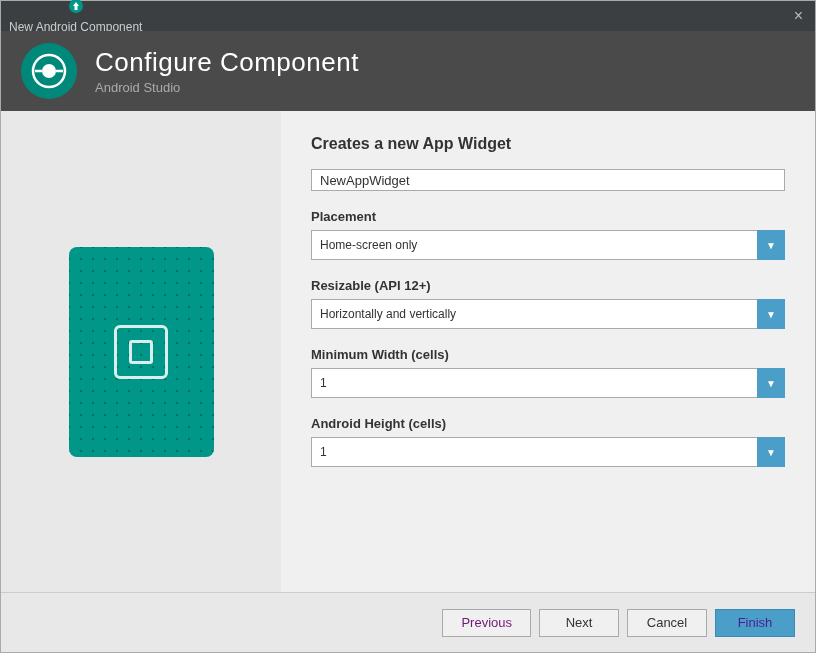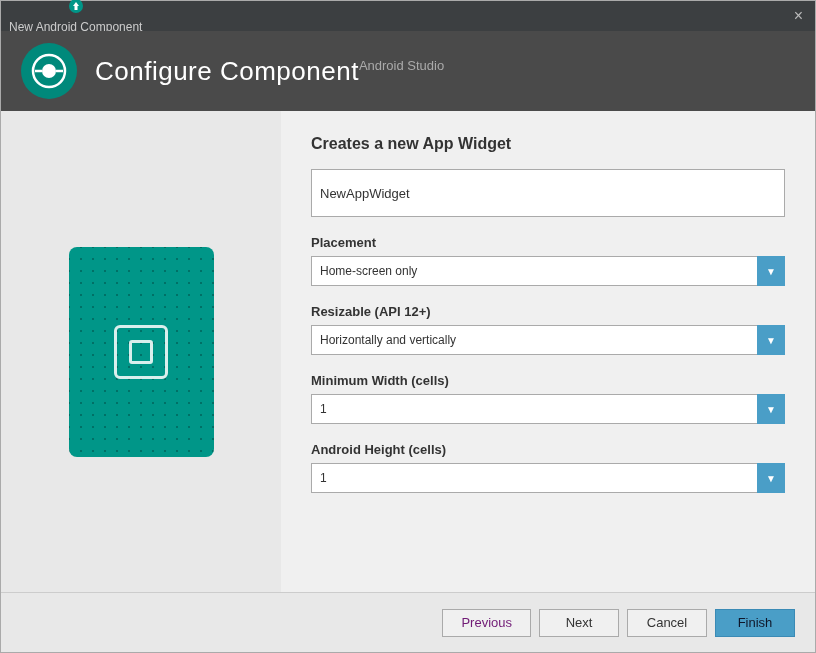--- a/index.html
+++ b/index.html
@@ -85,20 +85,21 @@
       flex-shrink: 0;
     }
 
     .header-logo svg {
       width: 36px;
       height: 36px;
     }
 
     .header-text {
       display: flex;
+      flex-direction: column;
     }
 
     .header-title {
       font-size: 26px;
       color: #ffffff;
       font-weight: 300;
       letter-spacing: 0.5px;
     }
 
     .header-subtitle {
@@ -191,21 +192,21 @@
 
     .form-title {
       font-size: 16px;
       font-weight: bold;
       color: #333333;
       margin-bottom: 16px;
     }
 
     .text-input {
       width: 100%;
-      height: 48px;
+      height: 22px;
       border: 1px solid #aaaaaa;
       background: #ffffff;
       padding: 4px 8px;
       font-size: 13px;
       color: #333333;
       margin-bottom: 18px;
       outline: none;
     }
 
     .field-label {
@@ -273,21 +274,21 @@
       border: 1px solid #aaaaaa;
       background: #f0f0f0;
       font-size: 13px;
       cursor: pointer;
       color: #333333;
       min-width: 80px;
     }
 
     .btn-primary {
       background: #4a9ec7;
-      color: #0f172a;
+      color: #4c1d95;
       border: 1px solid #3a8ab5;
     }
 
     .btn:disabled {
       color: #701a75;
       cursor: default;
     }
   </style>
 </head>
 <body>

